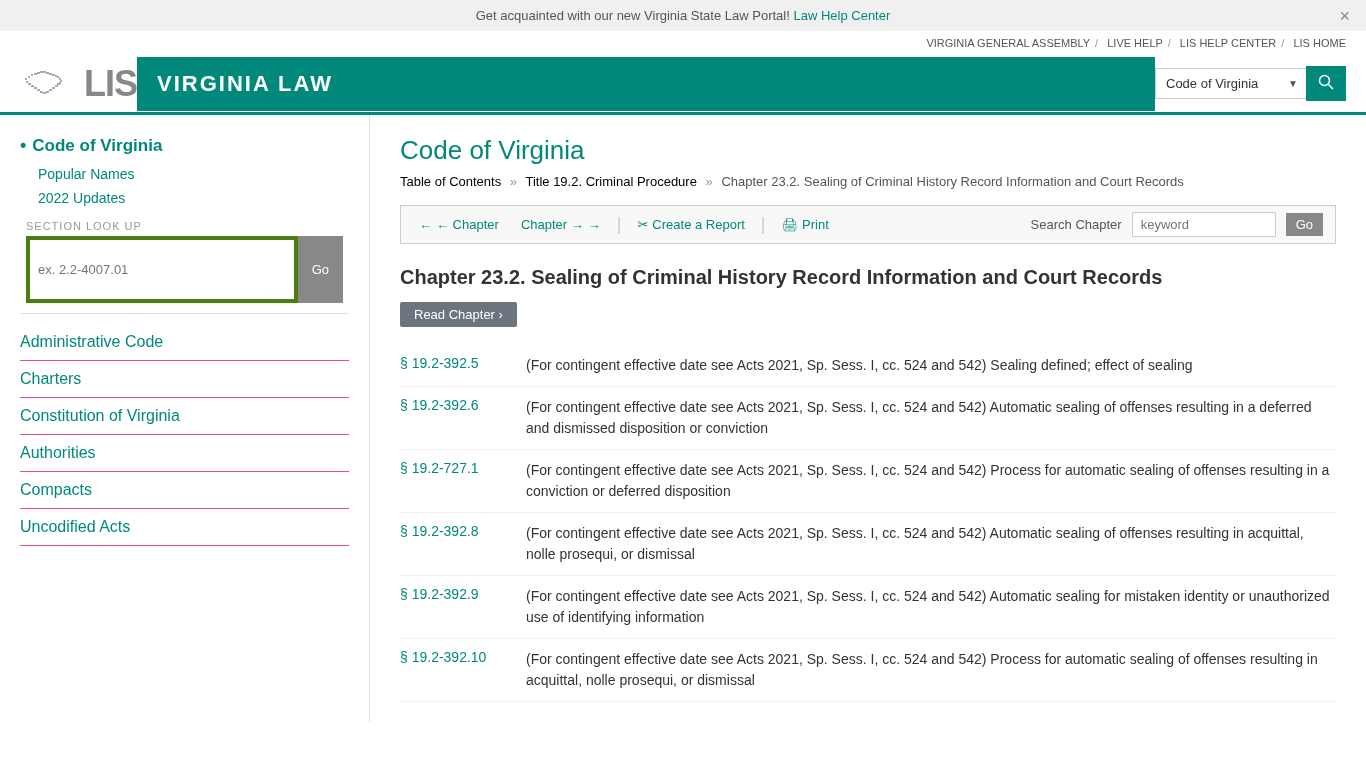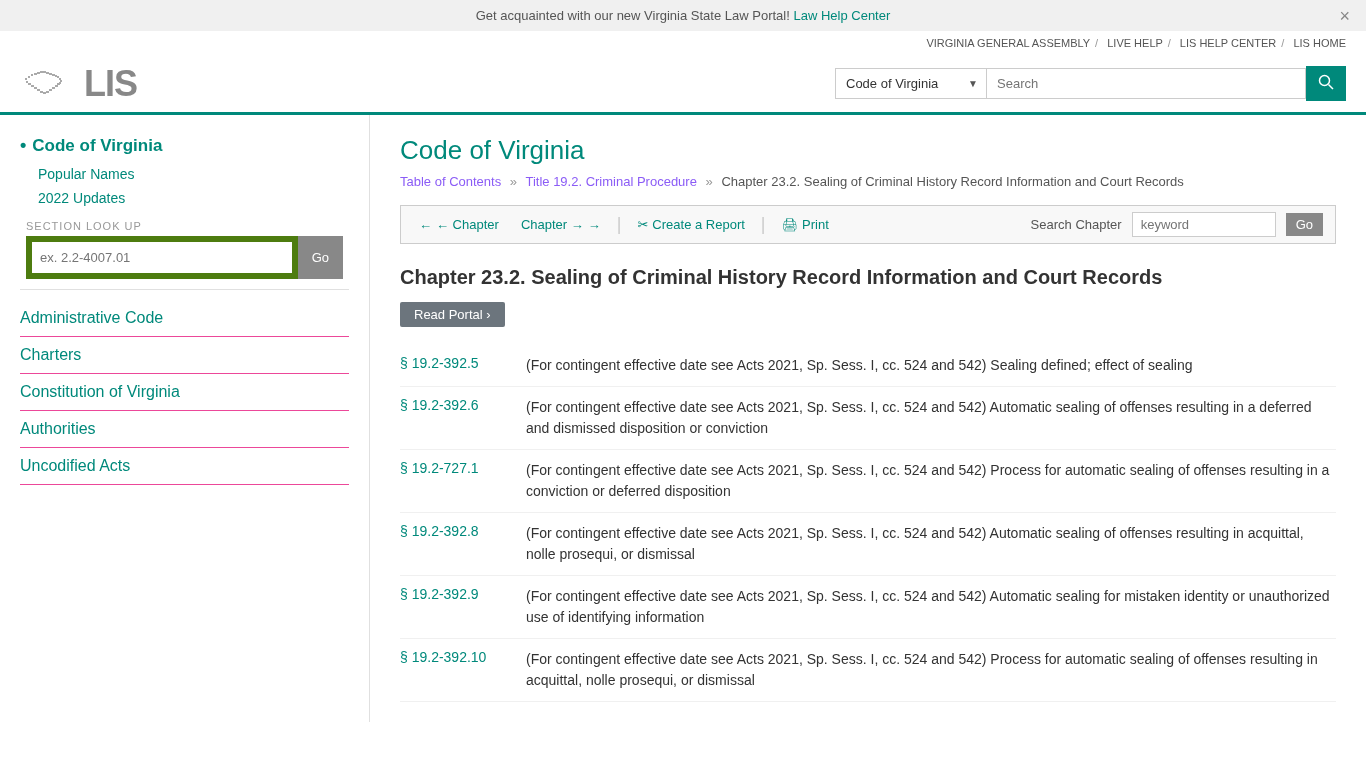--- a/index.html
+++ b/index.html
@@ -155,22 +155,22 @@
       text-transform: uppercase;
       color: #999;
       letter-spacing: 1px;
       margin-bottom: 4px;
     }
     .section-lookup-row {
       display: flex;
       gap: 0;
     }
     .section-lookup-input {
-      border: 6px solid #4d7c0f;
-      padding: 8px 8px;
+      border: 4px solid #4d7c0f;
+      padding: 22px 8px;
       font-size: 13px;
       flex: 1;
       color: #999;
     }
     .section-lookup-btn {
       background: #888;
       color: #fff;
       border: none;
       padding: 6px 14px;
       cursor: pointer;
@@ -196,21 +196,21 @@
       font-size: 26px;
       color: #00897b;
       font-weight: normal;
       margin-bottom: 8px;
     }
     .breadcrumb {
       font-size: 13px;
       color: #555;
       margin-bottom: 16px;
     }
-    .breadcrumb a { color: #8b5cf6; text-decoration: none; text-align: center; }
+    .breadcrumb a { color: #000000; text-decoration: none; text-align: center; }
     .breadcrumb-sep { margin: 0 5px; color: #999; }
 
     
     .chapter-toolbar {
       display: flex;
       align-items: center;
       border: 1px solid #ccc;
       background: #f8f8f8;
       padding: 6px 12px;
       margin-bottom: 20px;
@@ -339,30 +339,30 @@
         <rect x="20" y="28" width="3" height="2"></rect>
         <rect x="17" y="26" width="3" height="2"></rect>
         <rect x="14" y="24" width="3" height="2"></rect>
         <rect x="11" y="22" width="3" height="2"></rect>
         <rect x="8" y="20" width="3" height="2"></rect>
         <rect x="6" y="18" width="2" height="2"></rect>
       </g>
     </svg>
     <span class="logo-text">LIS</span>
   </div>
+  <div class="header-title">VIRGINIA LAW</div>
   <div class="search-area">
     <div class="search-dropdown-wrap">
       <select class="search-dropdown">
         <option>Code of Virginia</option>
         <option>Administrative Code</option>
         <option>Constitution of Virginia</option>
       </select>
       <span class="search-dropdown-arrow">▼</span>
     </div>
-    <input class="search-input" type="text" placeholder="Search" style="">
     <button class="search-btn">
       <svg width="16" height="16" viewBox="0 0 16 16" fill="white">
         <circle cx="6.5" cy="6.5" r="5" stroke="white" stroke-width="1.5" fill="none"></circle>
         <line x1="10.5" y1="10.5" x2="15" y2="15" stroke="white" stroke-width="1.5"></line>
       </svg>
     </button>
   </div>
 </div>
 
 <div class="main-layout">
@@ -382,20 +382,21 @@
         <button class="section-lookup-btn">Go</button>
       </div>
     </div>
 
     <hr class="sidebar-divider">
 
     <a href="#" class="sidebar-nav-link">Administrative Code</a>
     <a href="#" class="sidebar-nav-link">Charters</a>
     <a href="#" class="sidebar-nav-link">Constitution of Virginia</a>
     <a href="#" class="sidebar-nav-link">Authorities</a>
+    <a href="#" class="sidebar-nav-link">Compacts</a>
     <a href="#" class="sidebar-nav-link">Uncodified Acts</a>
   </div>
 
   <div class="content">
     <h1 class="content-title">Code of Virginia</h1>
 
     <div class="breadcrumb">
       <a href="#">Table of Contents</a>
       <span class="breadcrumb-sep">»</span>
       <a href="#">Title 19.2. Criminal Procedure</a>
@@ -424,21 +425,21 @@
       </button>
       <div class="toolbar-spacer"></div>
       <span class="search-chapter-label">Search Chapter</span>
       <input class="search-chapter-input" type="text" placeholder="keyword" style="">
       <button class="search-chapter-btn">Go</button>
     </div>
 
     <div class="chapter-heading">Chapter 23.2. Sealing of Criminal History Record Information and Court Records</div>
 
     <button class="read-chapter-btn">
-      <span>Read Portal ›</span>
+      <span>Read Chapter ›</span>
     </button>
 
     <div class="sections-list" id="sections-list">
     <div class="section-row">
           <a href="#" class="section-number">§ 19.2-392.5</a>
           <div class="section-desc">(For contingent effective date see Acts 2021, Sp. Sess. I, cc. 524 and 542) Sealing defined; effect of sealing</div>
         </div>
         <div class="section-row">
           <a href="#" class="section-number">§ 19.2-392.6</a>
           <div class="section-desc">(For contingent effective date see Acts 2021, Sp. Sess. I, cc. 524 and 542) Automatic sealing of offenses resulting in a deferred and dismissed disposition or conviction</div>

